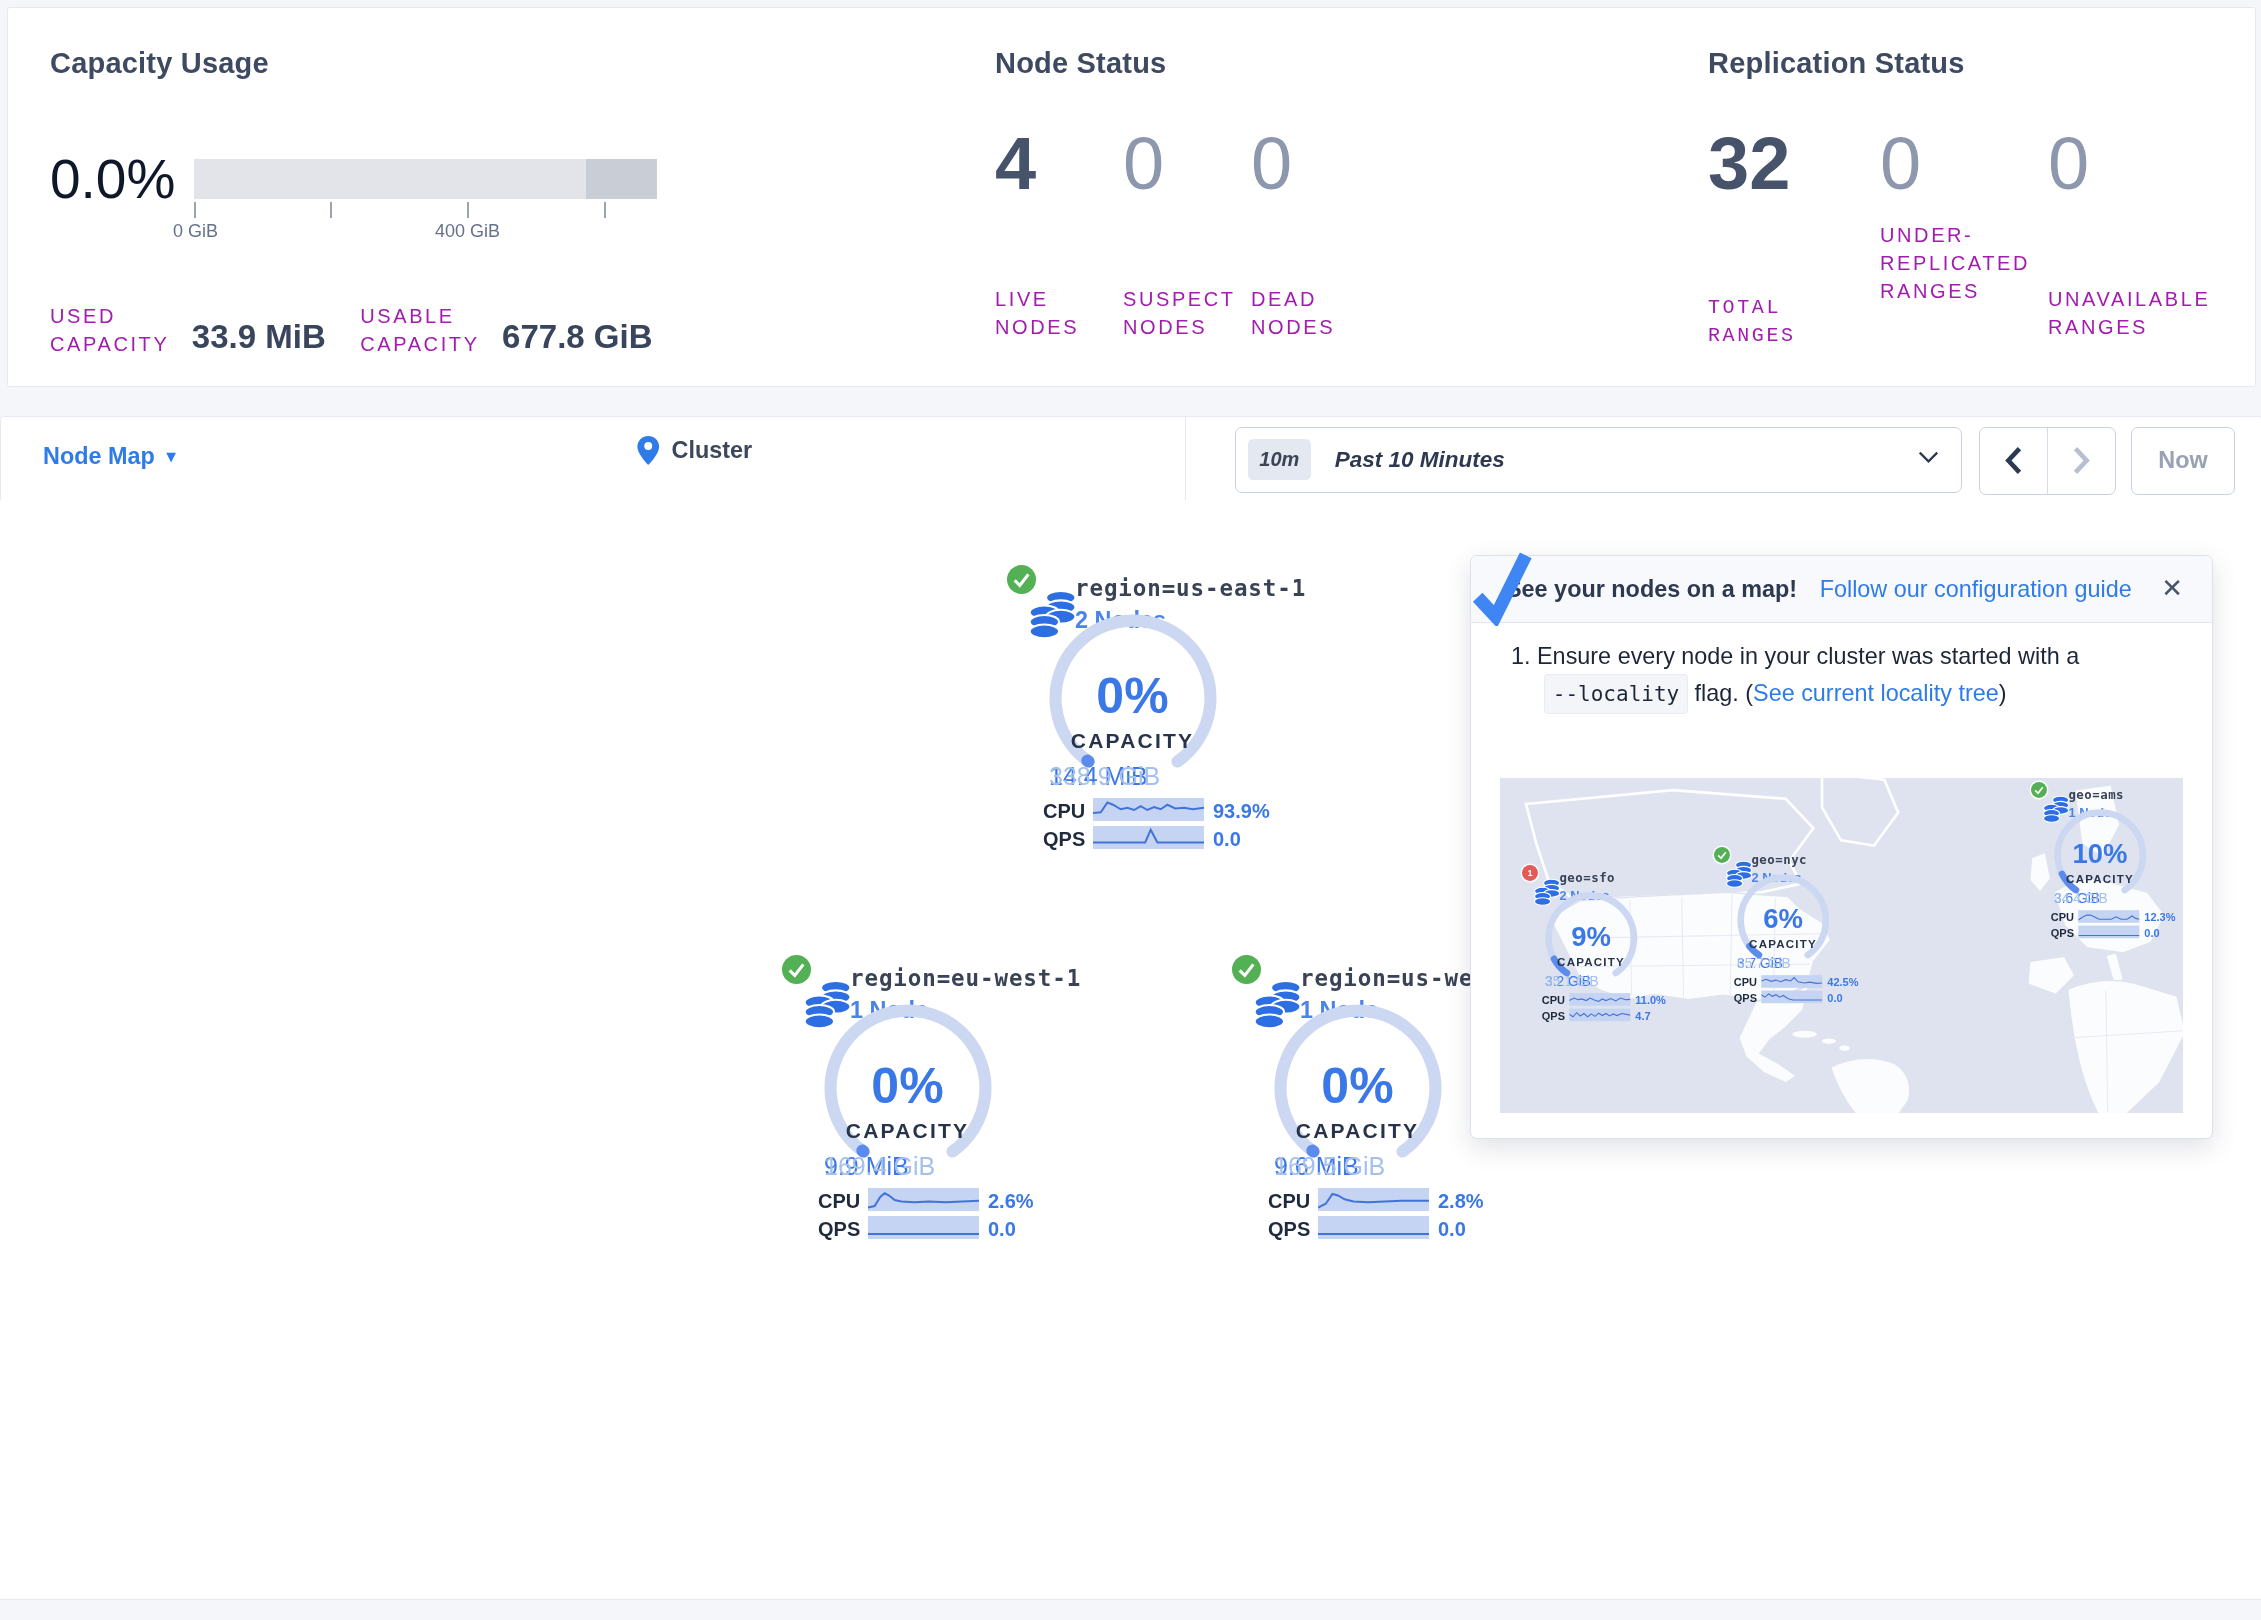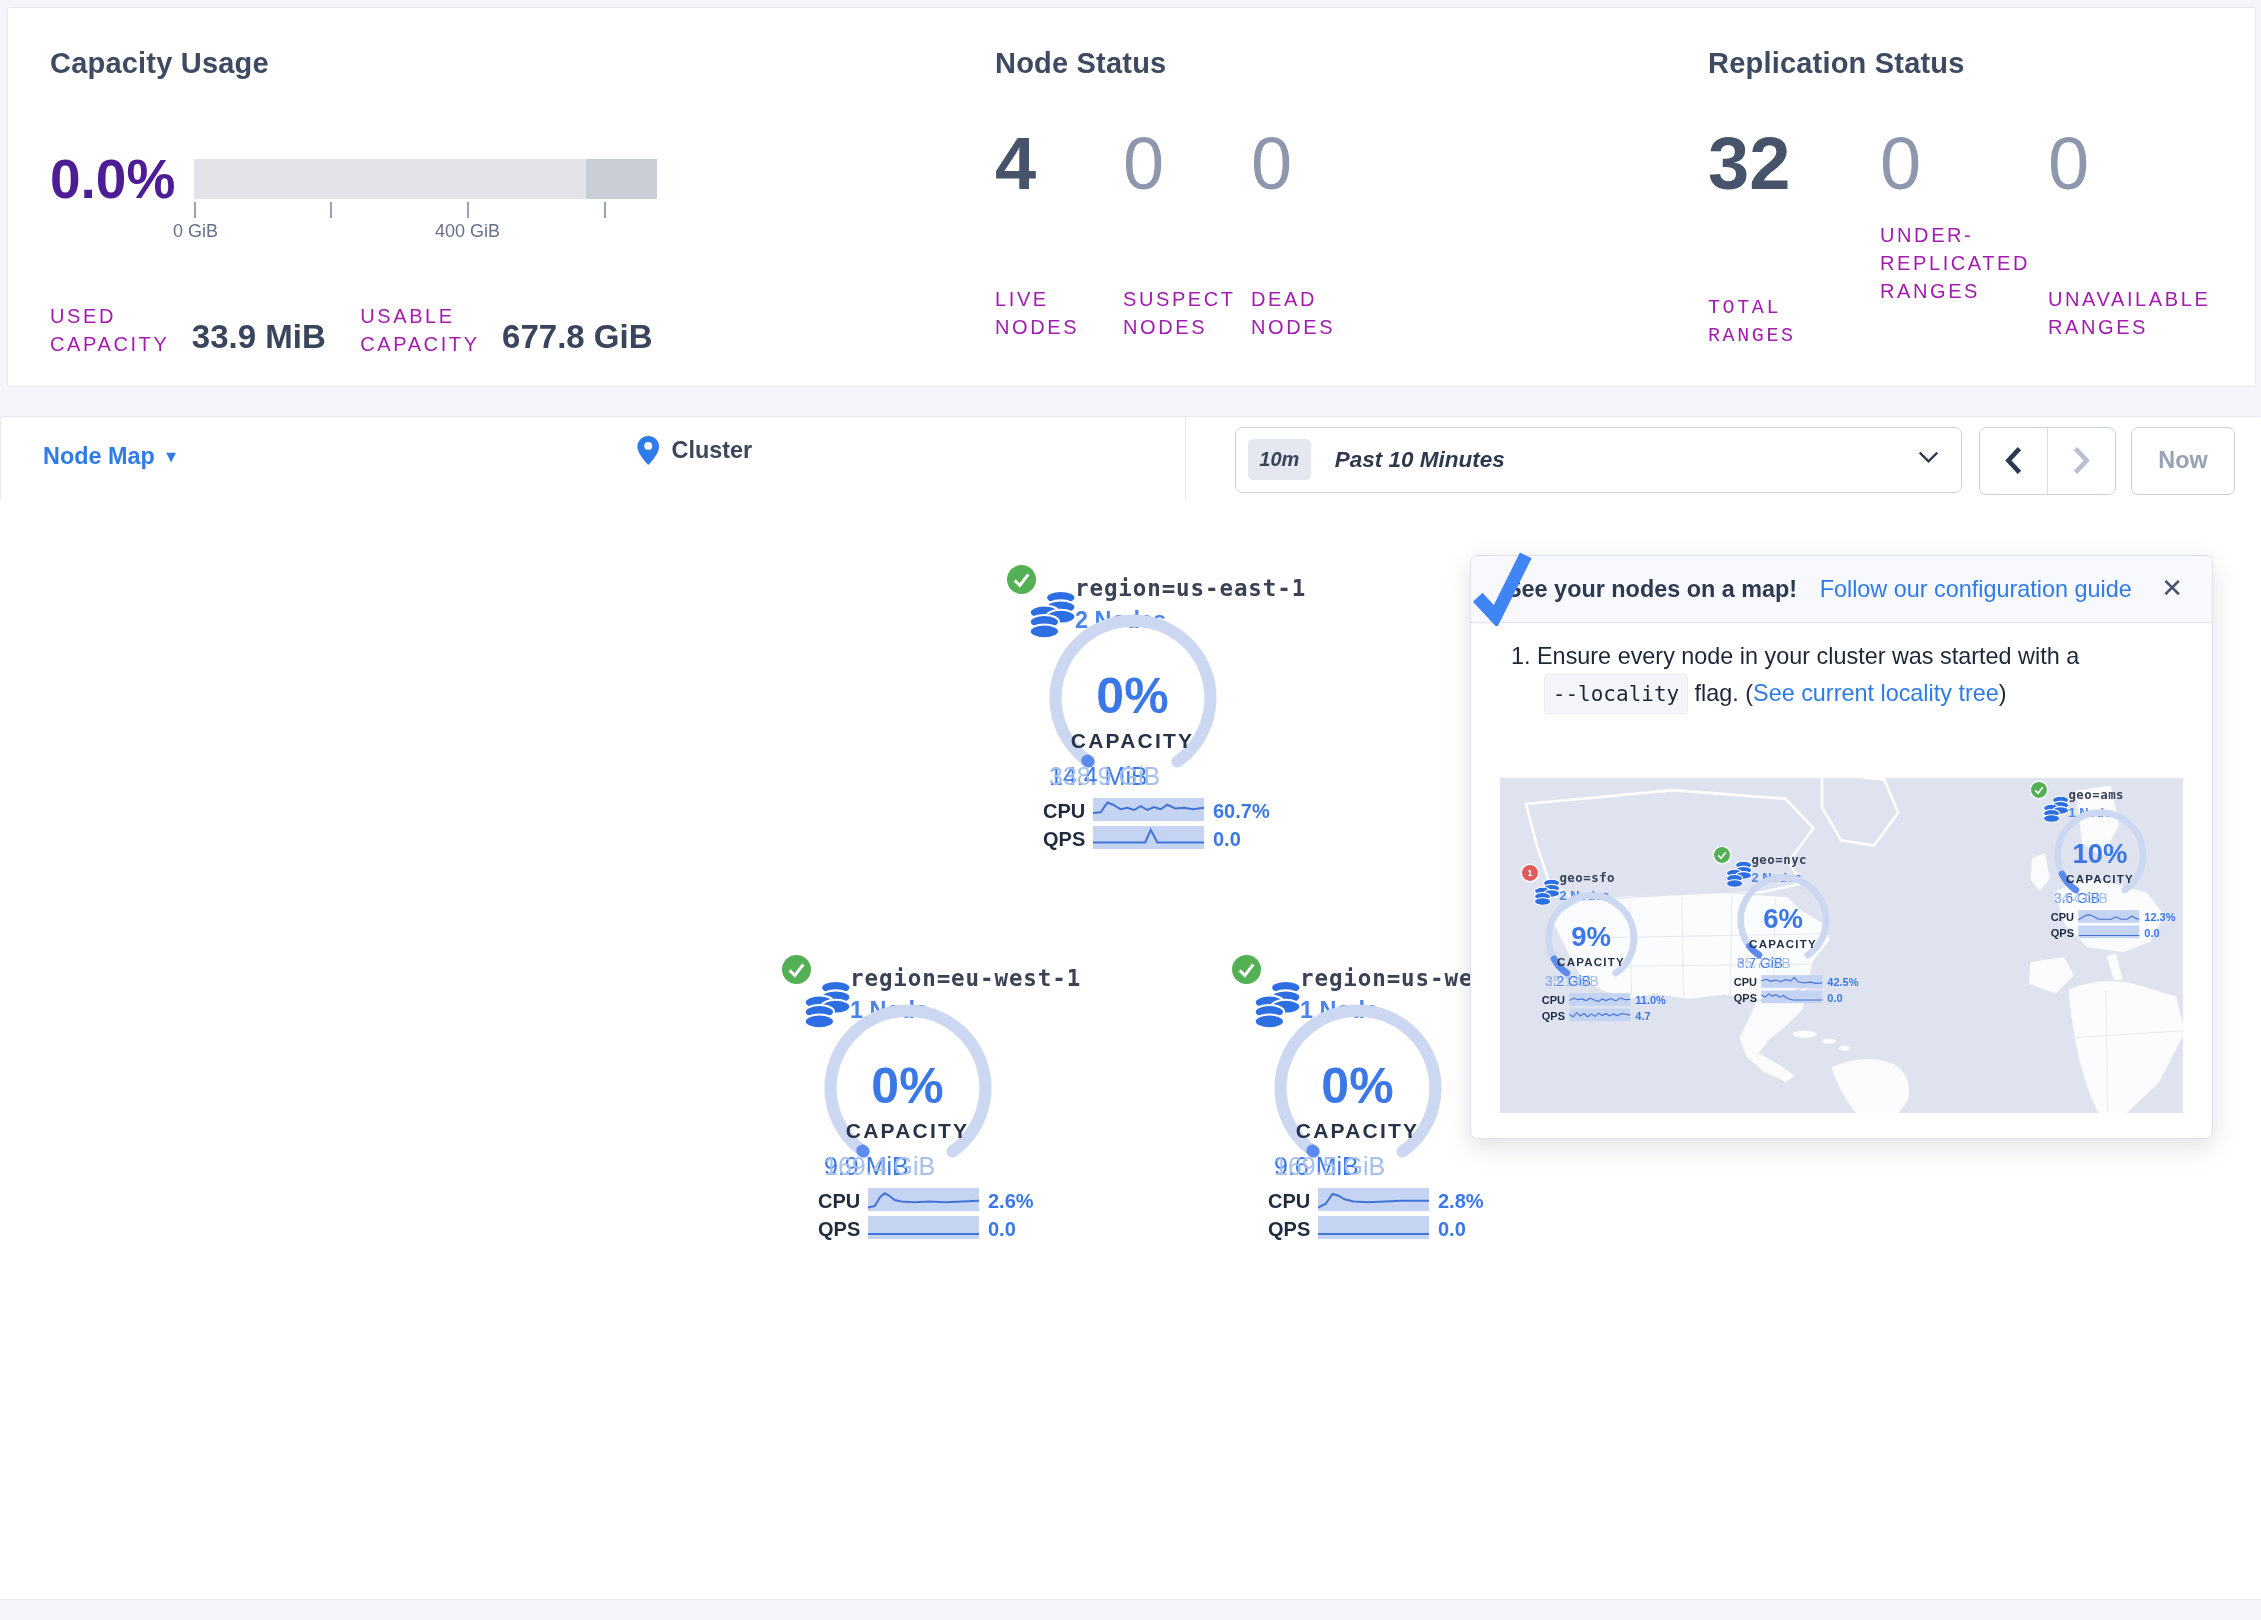--- a/index.html
+++ b/index.html
@@ -6,21 +6,21 @@
   body{
     width:2261px;height:1621px;position:relative;overflow:hidden;
     background:#f4f6fa;font-family:"Liberation Sans",sans-serif;
     -webkit-font-smoothing:antialiased;color:#3c475c;
   }
   .abs{position:absolute;}
 
   
   .stats-panel{left:7px;top:7px;width:2247px;height:378px;background:#fff;border:0.9px solid #e7e9f0;border-radius:2.6px;}
   .sec-title{font-size:29px;font-weight:700;color:#3e4a61;letter-spacing:0.2px;margin-top:8px;}
-  .cap-pct{left:42px;top:139px;font-size:55px;font-weight:700;color:#4c1d95;}
+  .cap-pct{left:42px;top:139px;font-size:55px;font-weight:400;color:#0f172a;}
   .cap-bar{left:186px;top:151px;width:463px;height:40px;background:#e2e4ea;}
   .cap-bar-dark{position:absolute;left:392px;top:0;width:71px;height:40px;background:#c9cdd6;}
   .cap-tick{top:194px;width:1.7px;height:15.6px;background:#9aa2b4;}
   .cap-ticklabel{top:213px;width:139px;text-align:center;font-size:18px;color:#67718c;}
   .kv-label{font-size:20px;letter-spacing:2.6px;color:#a21caf;line-height:28px;white-space:pre-line;}
   .kv-value{font-size:33px;font-weight:700;color:#39455c;}
   .big-num{font-size:74px;font-weight:600;color:#46536b;}
   .big-num.zero{color:#8d97ad;font-weight:500;}
   .stat-labels-row{display:flex;align-items:flex-end;}
 
@@ -198,21 +198,21 @@
       <span class="used">14.4 MiB</span>
       <span class="total">338.9 GiB</span>
     </div>
     <div class="ng-metric-cpu">
       <span class="ng-mlabel">CPU</span>
       <span class="ng-spark">
         <svg viewBox="0 0 100 30" preserveAspectRatio="none">
           <polyline points="0,20 7,19 13,6 18,9 25,15 31,13 37,16 43,11 49,16 55,12 61,15 67,9 74,14 82,13 90,15 100,13" fill="none" stroke="#4273d8" stroke-width="2" vector-effect="non-scaling-stroke"></polyline>
         </svg>
       </span>
-      <span class="ng-mval">60.7%</span>
+      <span class="ng-mval">93.9%</span>
     </div>
     <div class="ng-metric-qps">
       <span class="ng-mlabel">QPS</span>
       <span class="ng-spark">
         <svg viewBox="0 0 100 30" preserveAspectRatio="none">
           <polyline points="0,22 40,22 47,22 52,5 58,22 100,22" fill="none" stroke="#4273d8" stroke-width="2" vector-effect="non-scaling-stroke"></polyline>
         </svg>
       </span>
       <span class="ng-mval">0.0</span>
     </div>

